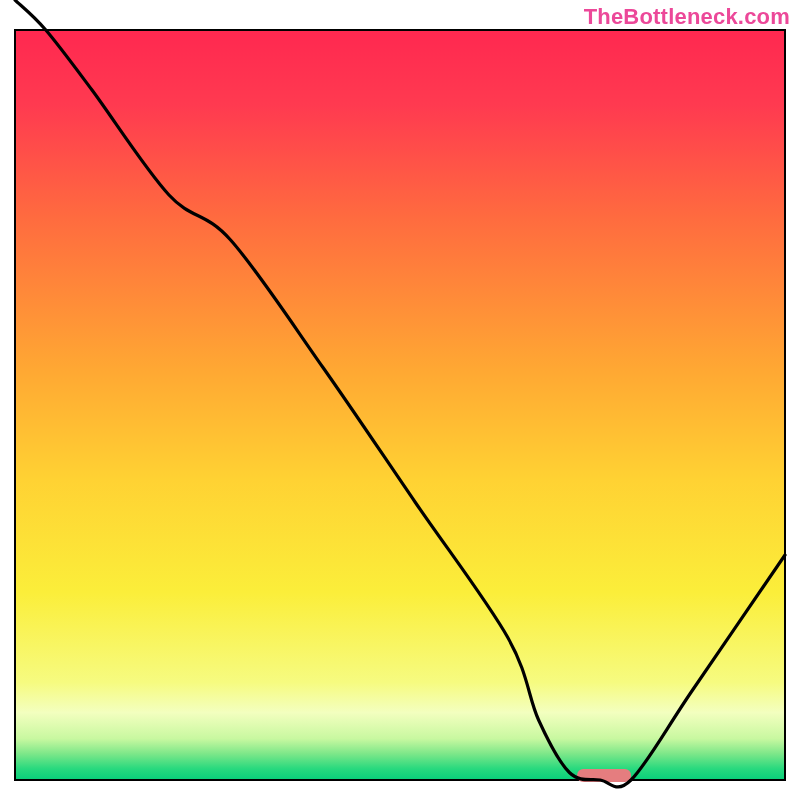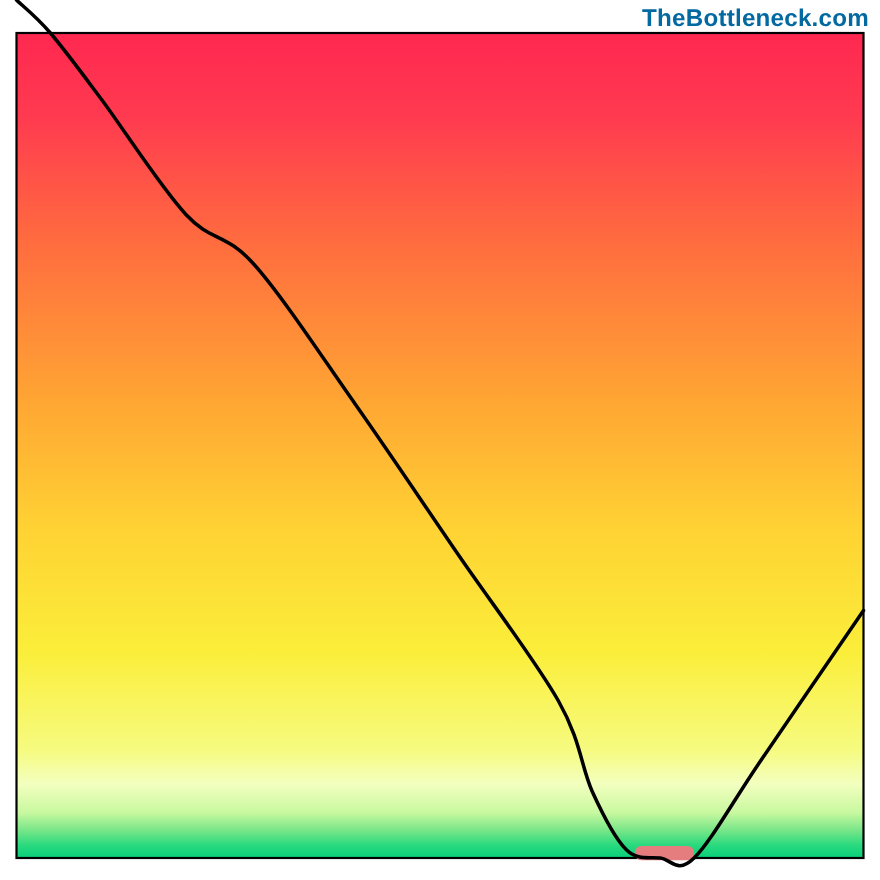--- a/index.html
+++ b/index.html
@@ -14,21 +14,21 @@
     position: relative;
     width: 800px;
     height: 800px;
   }
   .watermark {
     position: absolute;
     top: 4px;
     right: 10px;
     font-size: 22px;
     font-weight: 600;
-    color: #0369a1;
+    color: #ec4899;
     letter-spacing: 0.2px;
     text-align: center;
   }
   svg {
     position: absolute;
     top: 0;
     left: 0;
   }
 </style>
 </head>

